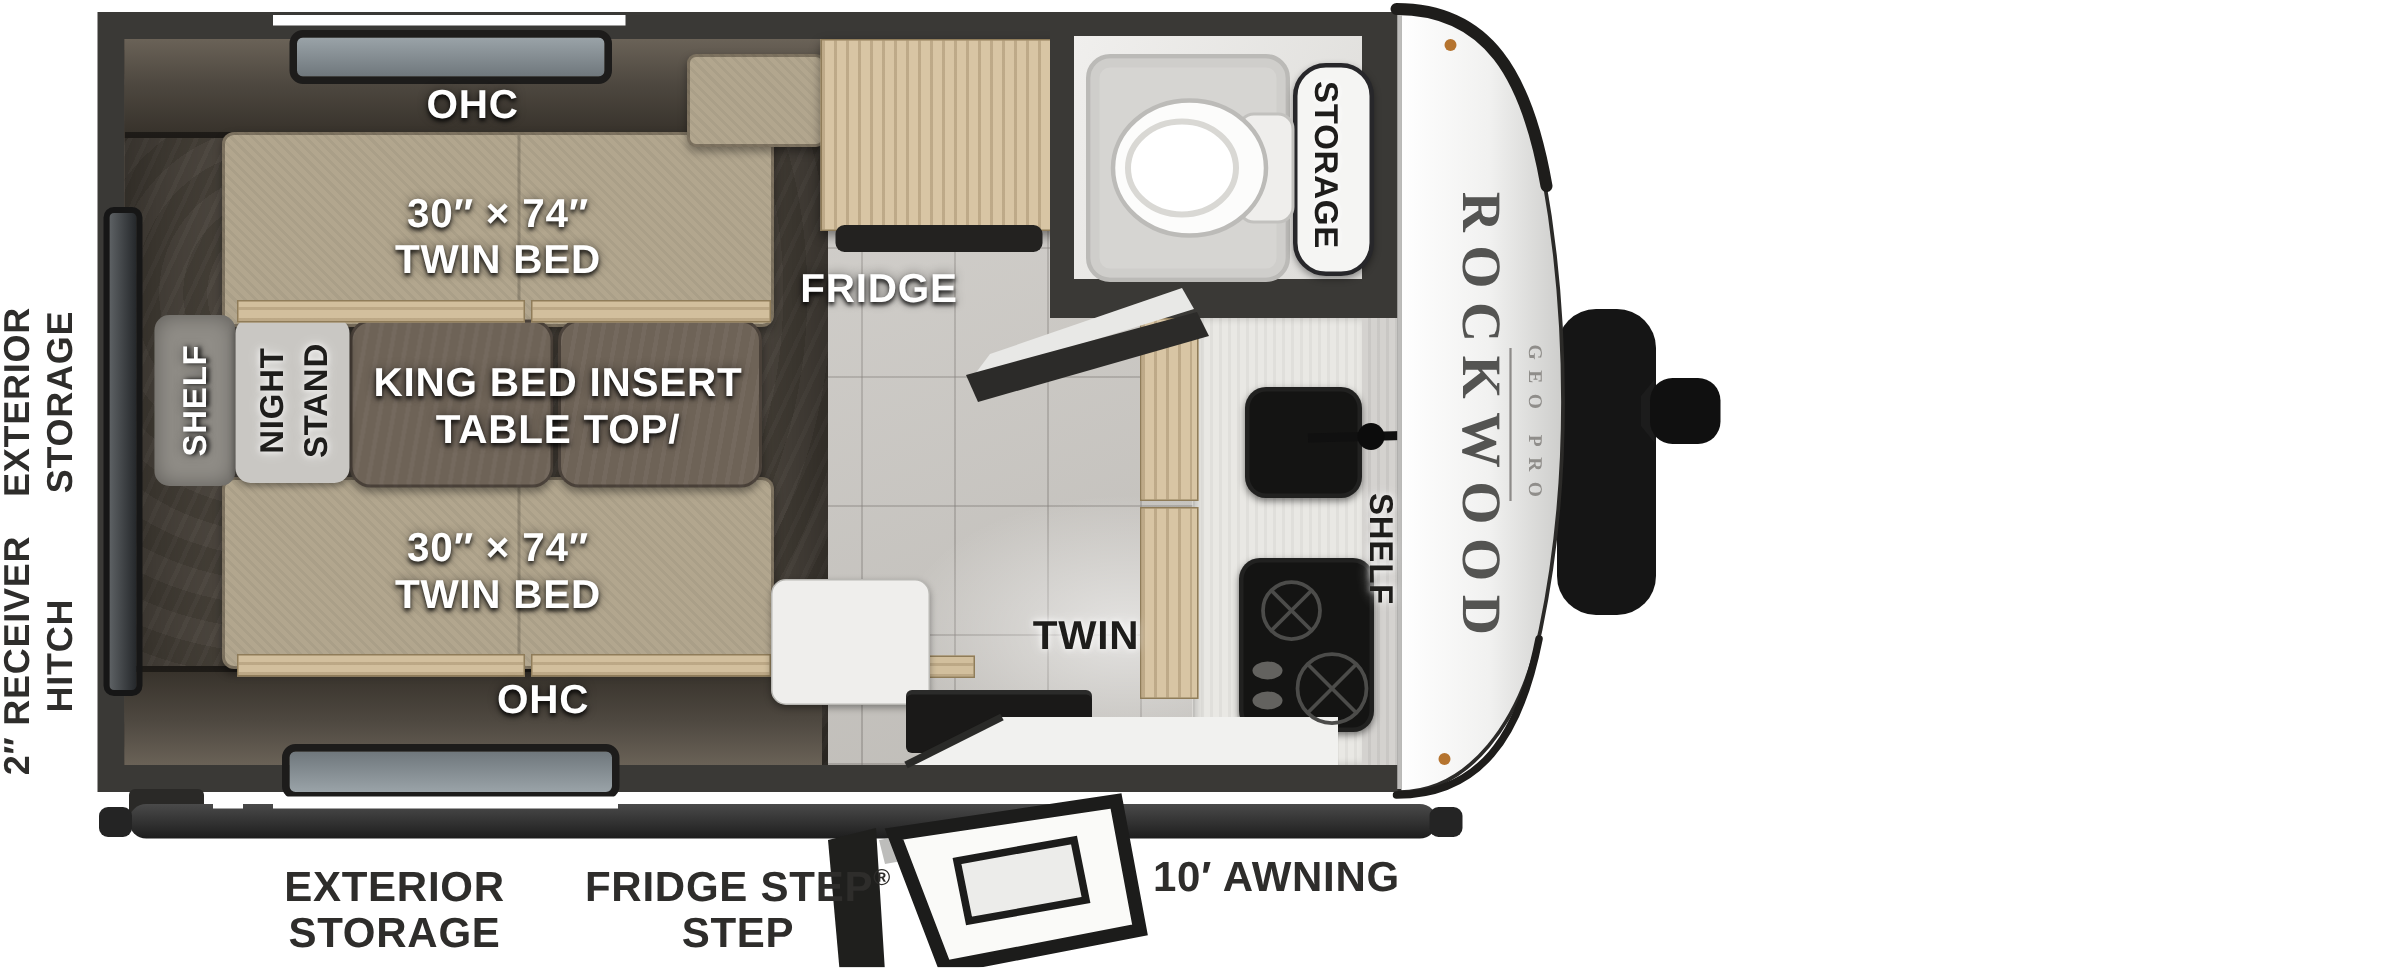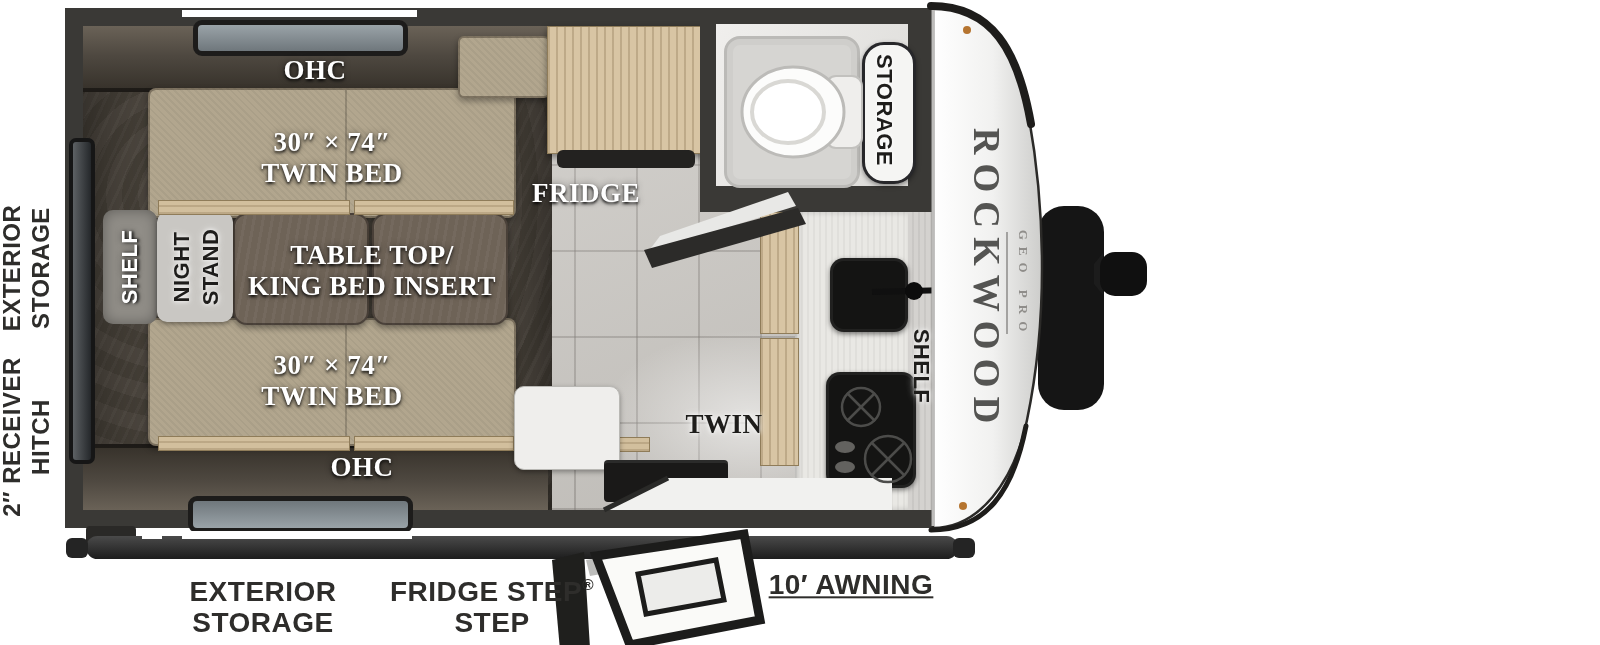--- a/index.html
+++ b/index.html
@@ -36,21 +36,21 @@
     background-image:repeating-linear-gradient(90deg, rgba(0,0,0,.04) 0 2px, transparent 2px 6px);}
   .blackbox{background:#141413;border-radius:14px;box-shadow:inset 0 0 0 3px rgba(255,255,255,.06),0 2px 5px rgba(0,0,0,.5);}
   
   .lab{position:absolute;transform:translate(-50%,-50%);text-align:center;font-weight:bold;
        white-space:nowrap;line-height:1.14;letter-spacing:.5px;}
   .lab.rcw{transform:translate(-50%,-50%) rotate(90deg);}
   .lab.rccw{transform:translate(-50%,-50%) rotate(-90deg);}
   .w{color:#ffffff;text-shadow:0 2px 3px rgba(0,0,0,.85),0 0 7px rgba(0,0,0,.45);}
   .d{color:#1e1d1b;text-shadow:0 0 4px rgba(255,255,255,.95),0 0 9px rgba(255,255,255,.65);}
   .ext{color:#2e2d2b;text-shadow:none;}
-  .f27{font-size:27px;font-family:Liberation Serif, serif;} .f22{font-size:22px;line-height:1.32;} .f24{font-size:24px;line-height:1.2;} .f28{font-size:28px;line-height:1.12;}
+  .f27{font-size:27px;} .f22{font-size:22px;line-height:1.32;} .f24{font-size:24px;line-height:1.2;} .f28{font-size:28px;line-height:1.12;}
   .brand{font-family:"Liberation Serif",serif;font-weight:600;color:#545452;
          font-size:37px;letter-spacing:9px;text-shadow:none;}
   .brand-sub{font-family:"Liberation Serif",serif;color:#8f8d8a;font-size:13px;
              letter-spacing:7px;font-weight:bold;text-shadow:none;}
   sup{font-size:55%;}
 </style>
 </head>
 <body>
 
 <div class="stage">
@@ -186,22 +186,22 @@
     <div>2″ RECEIVER</div>
     <div>HITCH</div>
   </div>
 
   <div class="lab w f27" style="left:315px;top:70px;">OHC</div>
   <div class="lab w f27" style="left:332px;top:158px;">
     <div>30″ × 74″</div>
     <div>TWIN BED</div>
   </div>
   <div class="lab w f27" style="left:372px;top:271px;">
+    <div>KING BED INSERT</div>
     <div>TABLE TOP/</div>
-    <div>KING BED INSERT</div>
   </div>
   <div class="lab w f27" style="left:332px;top:381px;">
     <div>30″ × 74″</div>
     <div>TWIN BED</div>
   </div>
   <div class="lab w f27" style="left:362px;top:467px;">OHC</div>
   <div class="lab rccw w f22" style="left:130px;top:267px;">SHELF</div>
   <div class="lab rccw d f22" style="left:196px;top:267px;">
     <div>NIGHT</div>
     <div>STAND</div>
@@ -215,15 +215,15 @@
   <div class="lab rcw brand-sub" style="left:1023px;top:284px;">GEO PRO</div>
 
   <div class="lab ext f28" style="left:263px;top:607px;">
     <div>EXTERIOR</div>
     <div>STORAGE</div>
   </div>
   <div class="lab ext f28" style="left:492px;top:607px;">
     <div><span>FRIDGE STEP</span><sup>®</sup></div>
     <div>STEP</div>
   </div>
-  <div class="lab ext f28" style="left:851px;top:585px;text-decoration:underline;">10′ AWNING</div>
+  <div class="lab ext f28" style="left:851px;top:585px;">10′ AWNING</div>
 
 </div>
 
 </body></html>

